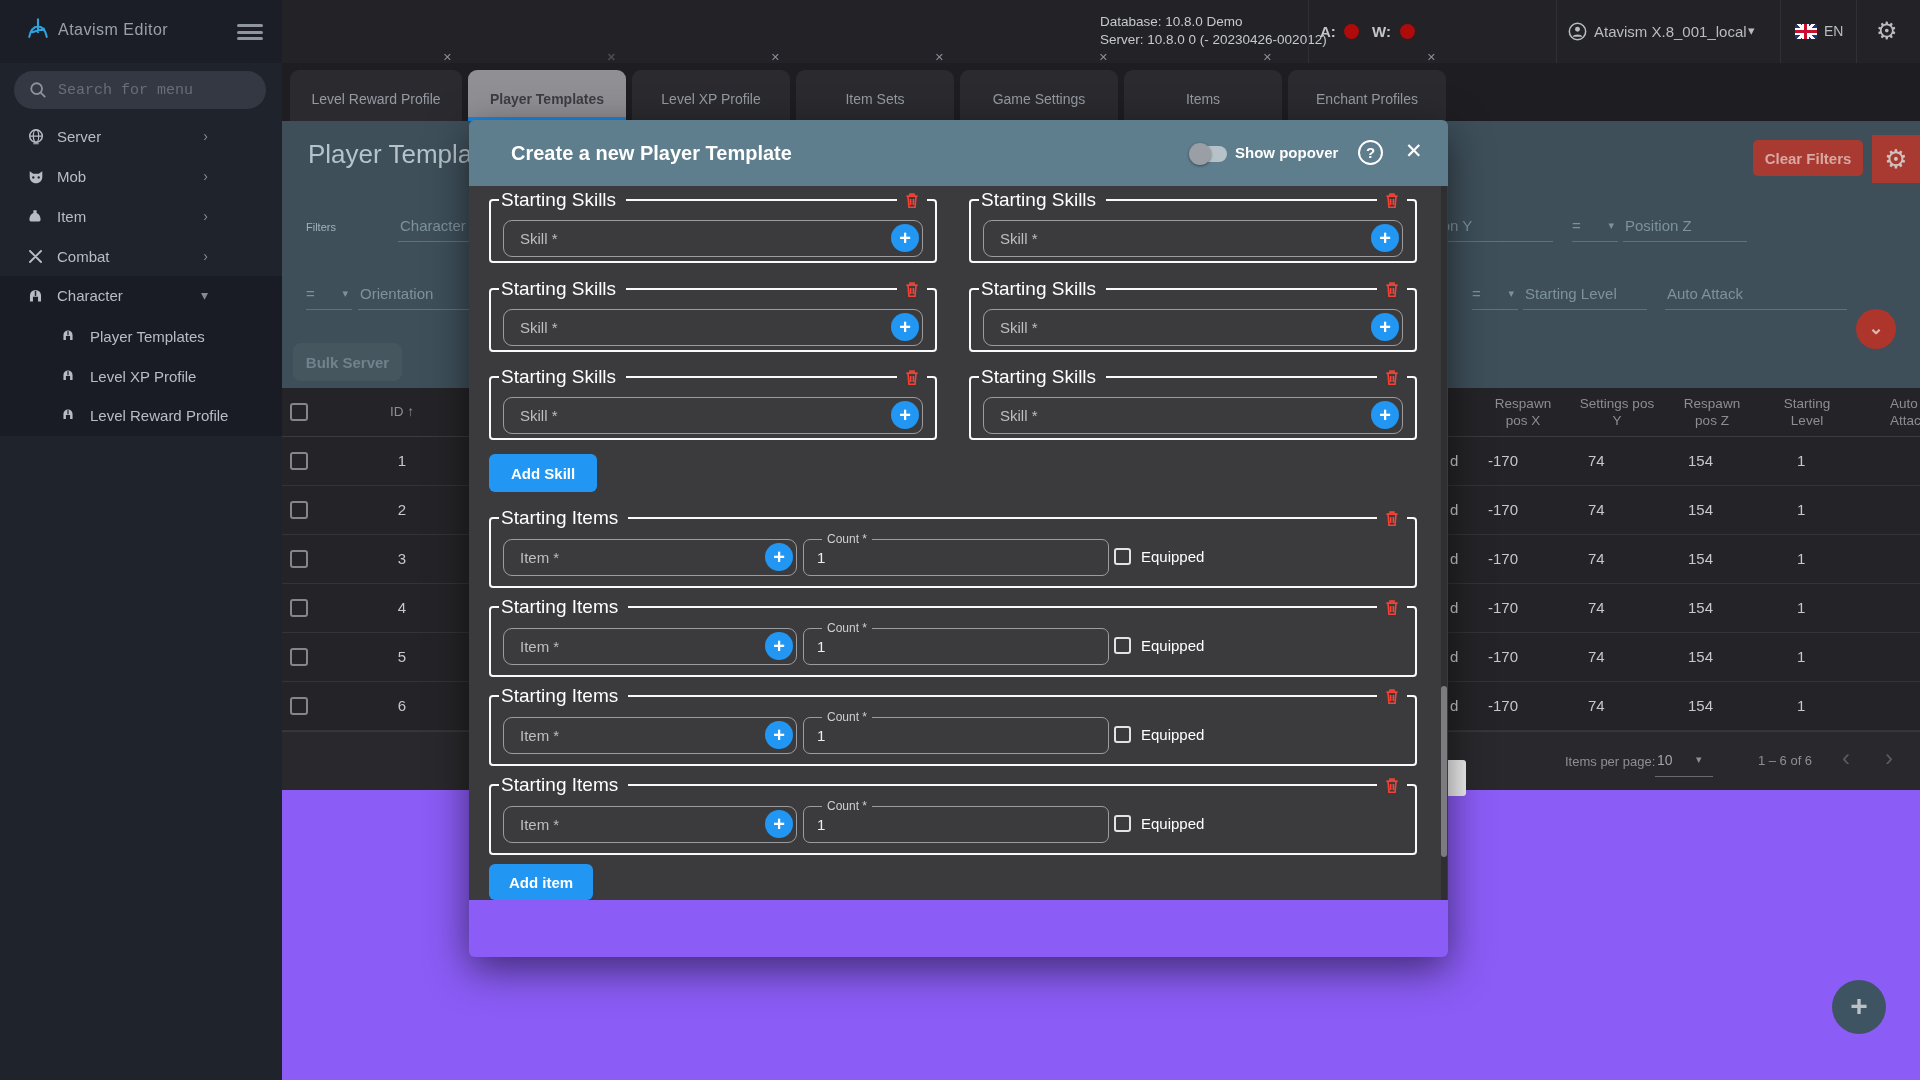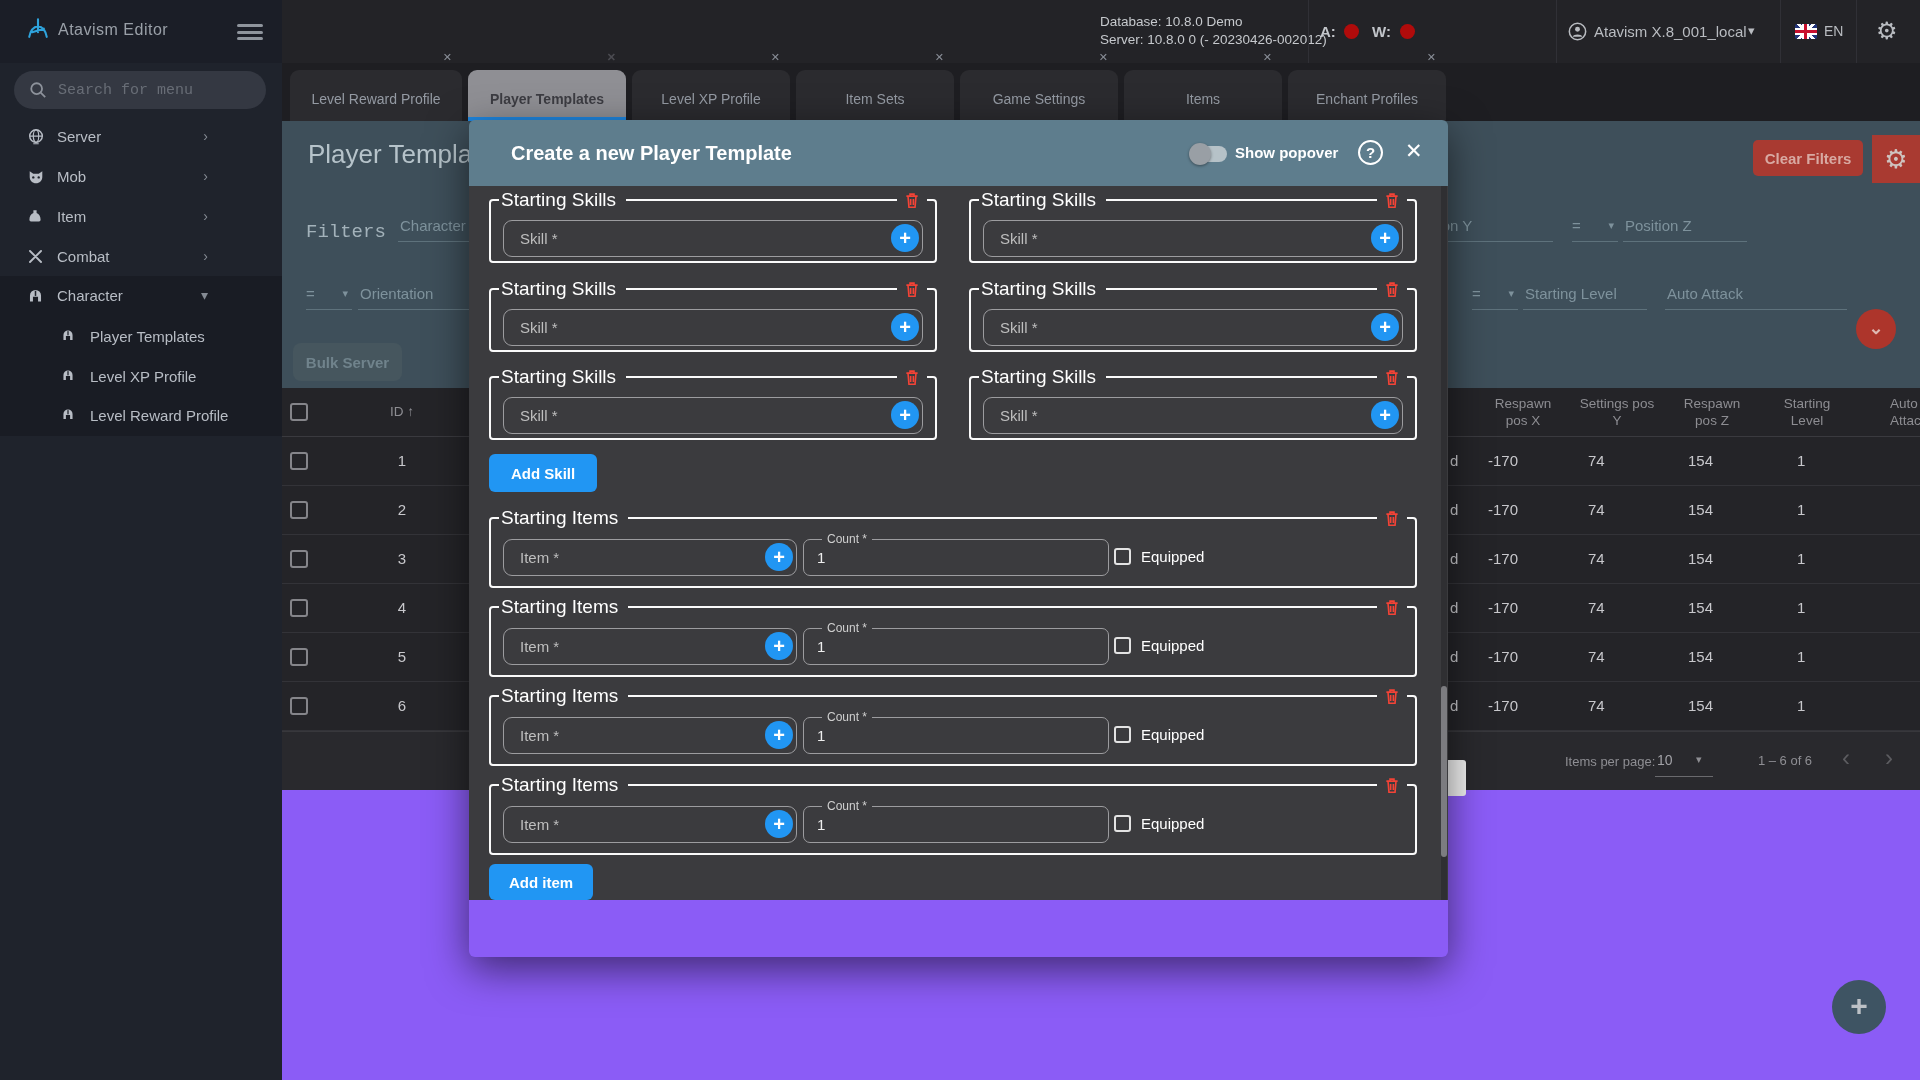--- a/index.html
+++ b/index.html
@@ -56,21 +56,21 @@
   .tab.active .close { color:#4b4b51; }
   .tab.active::after { content:''; position:absolute; left:0; right:0; bottom:0; height:4px; background:#1f87e0; }
 
   
   .panel { position:absolute; left:282px; top:121px; width:1638px; height:267px; background:#3e4f5a; }
   .page-title { position:absolute; left:26px; top:18px; font-size:26px; font-weight:500; color:#b6c3ca; white-space:nowrap; }
   .clear-filters { position:absolute; left:1471px; top:19px; width:110px; height:36px; background:#a93a31;
     border:none; border-radius:5px; color:#d8a9a2; font-size:15px; font-weight:bold; font-family:inherit; cursor:pointer; }
   .gear-square { position:absolute; left:1590px; top:14px; width:48px; height:48px; background:#a93a31;
     color:#cfc3bf; font-size:26px; text-align:center; line-height:48px; cursor:pointer; }
-  .filters-label { position:absolute; left:24px; top:221px; top:100px; font-size:19px; color:#a3b2ba;font-family:Liberation Mono, monospace; }
+  .filters-label { position:absolute; left:24px; top:221px; top:100px; font-size:11px; color:#a3b2ba; }
   .ffield { position:absolute; font-size:15px; color:#7e929c; border-bottom:1px solid #5e727c;
     padding:0 0 7px 2px; white-space:nowrap; overflow:hidden; cursor:text; }
   .fop { position:absolute; width:46px; font-size:15px; color:#7e929c; border-bottom:1px solid #5e727c;
     padding-bottom:7px; cursor:pointer; }
   .fop .dd { position:absolute; right:4px; top:2px; font-size:11px; }
   .bulk-actions { position:absolute; left:11px; top:222px; width:109px; height:38px; background:#46565e;
     border:none; border-radius:8px; color:#70838c; font-size:15px; font-weight:bold; font-family:inherit; }
   .expand-circle { position:absolute; left:1574px; top:188px; width:40px; height:40px; border-radius:50%;
     background:#ad352b; color:#dfb9b3; font-size:18px; font-weight:bold; text-align:center; line-height:38px; cursor:pointer; }
 

